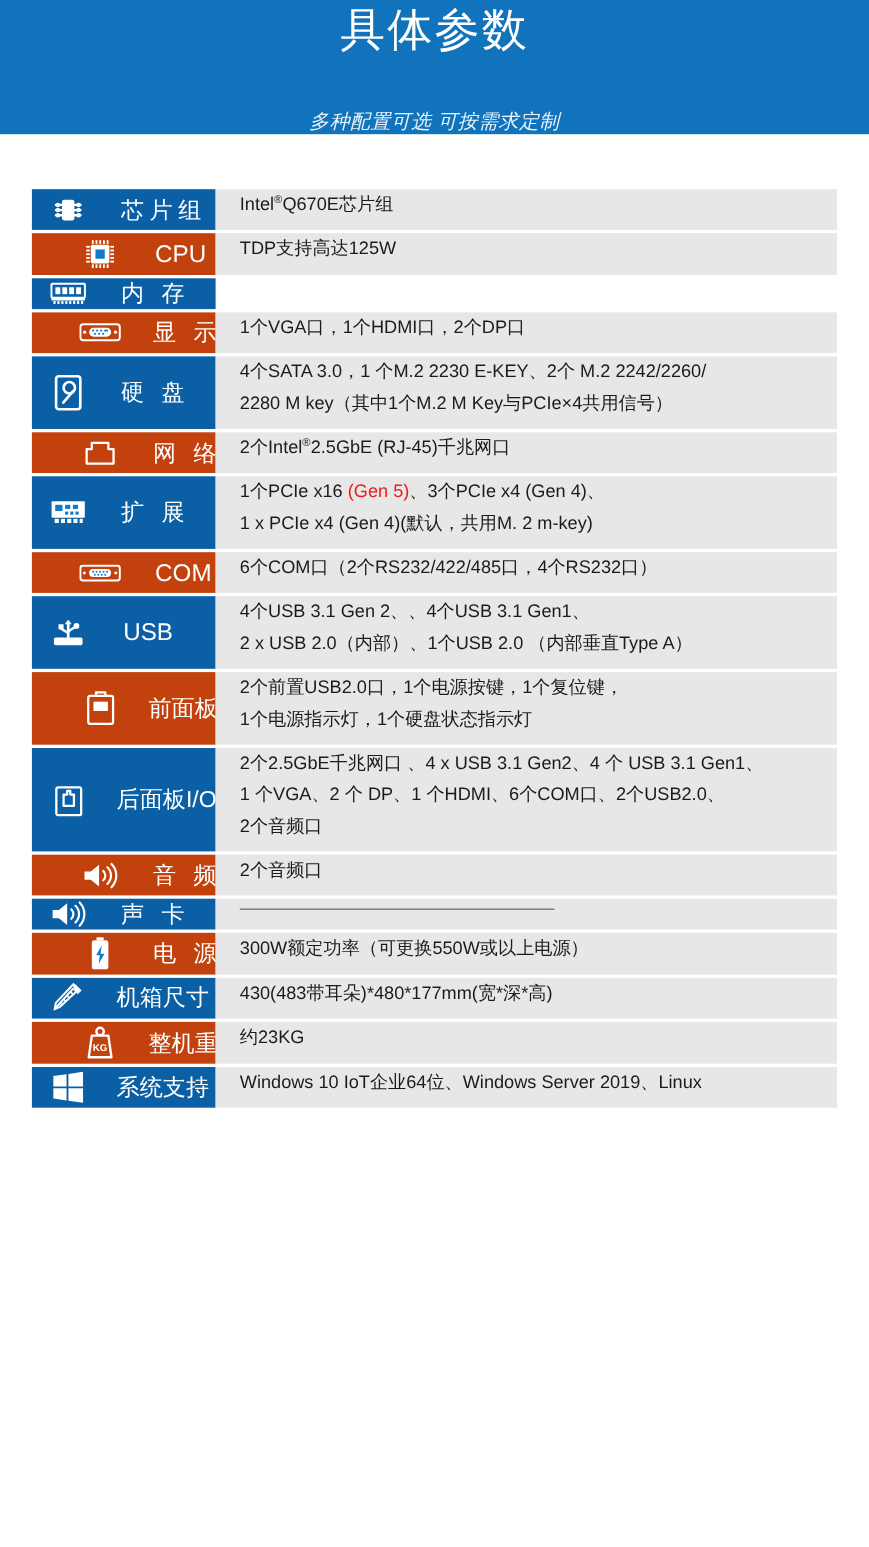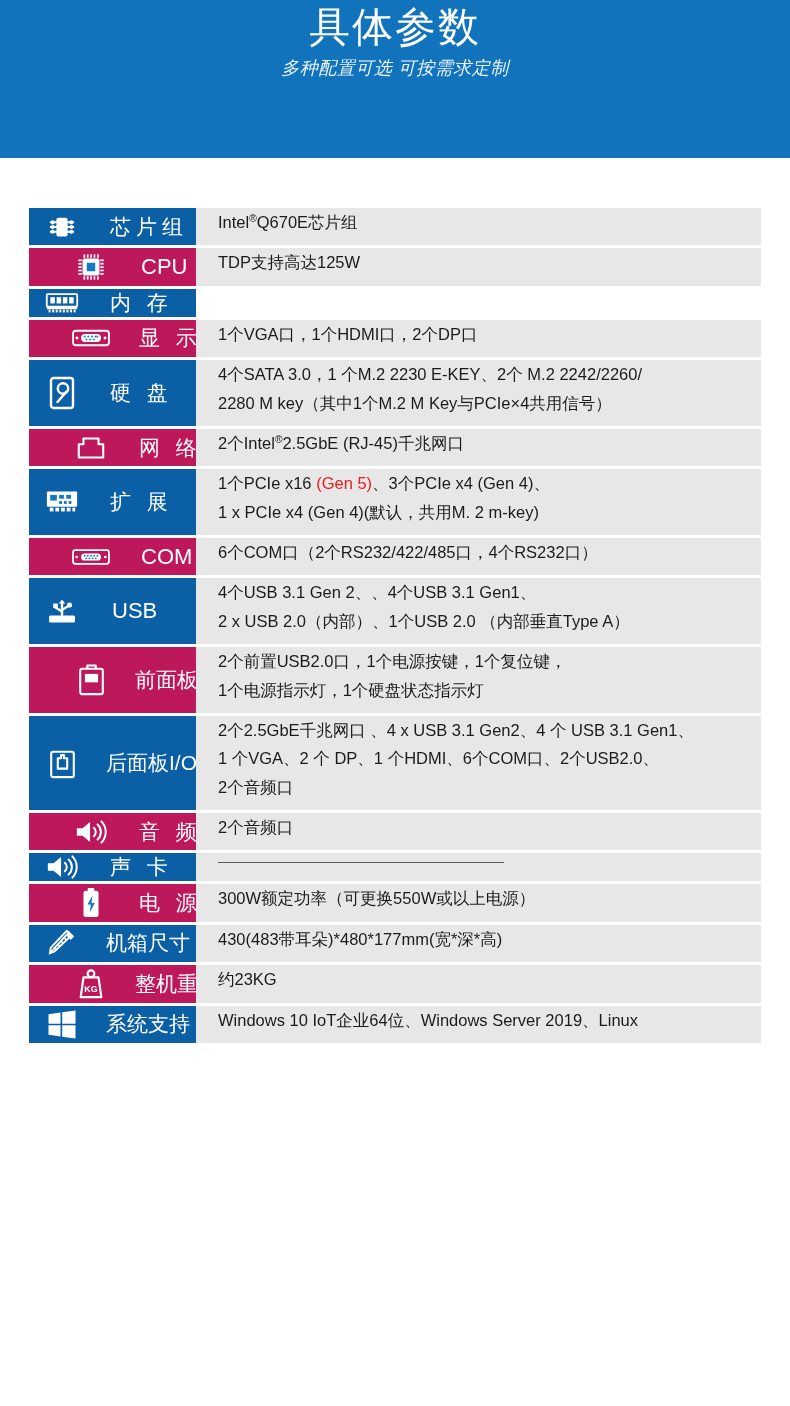--- a/index.html
+++ b/index.html
@@ -7,26 +7,26 @@
     width: 790px;
     height: 1406px;
     background: #ffffff;
     font-family: "Liberation Sans", "DejaVu Sans", sans-serif;
     overflow: hidden;
   }
 
   
   .banner {
     width: 790px;
-    height: 158px;
+    height: 122px;
     background: #1273bd;
     display: flex;
     flex-direction: column;
     align-items: center;
-    justify-content: flex-start;
+    justify-content: space-between;
     padding-top: 4px;
   }
   .banner-title {
     color: #ffffff;
     font-size: 41px;
     font-weight: 400;
     letter-spacing: 2px;
     line-height: 1.15;
   }
   .banner-sub {
@@ -56,21 +56,21 @@
   }
   .spec-label {
     width: 167px;
     flex: 0 0 167px;
     display: flex;
     align-items: center;
     color: #ffffff;
     padding-left: 11px;
   }
   .spec-row.shade-a .spec-label { background: #0b5fa5; }
-  .spec-row.shade-b .spec-label { background: #be185d; padding-left: 40px; }
+  .spec-row.shade-b .spec-label { background: #c2410c; padding-left: 40px; }
 
   .spec-icon {
     width: 44px;
     flex: 0 0 44px;
     display: flex;
     align-items: center;
     justify-content: center;
   }
   .spec-icon svg { display: block; }
 

